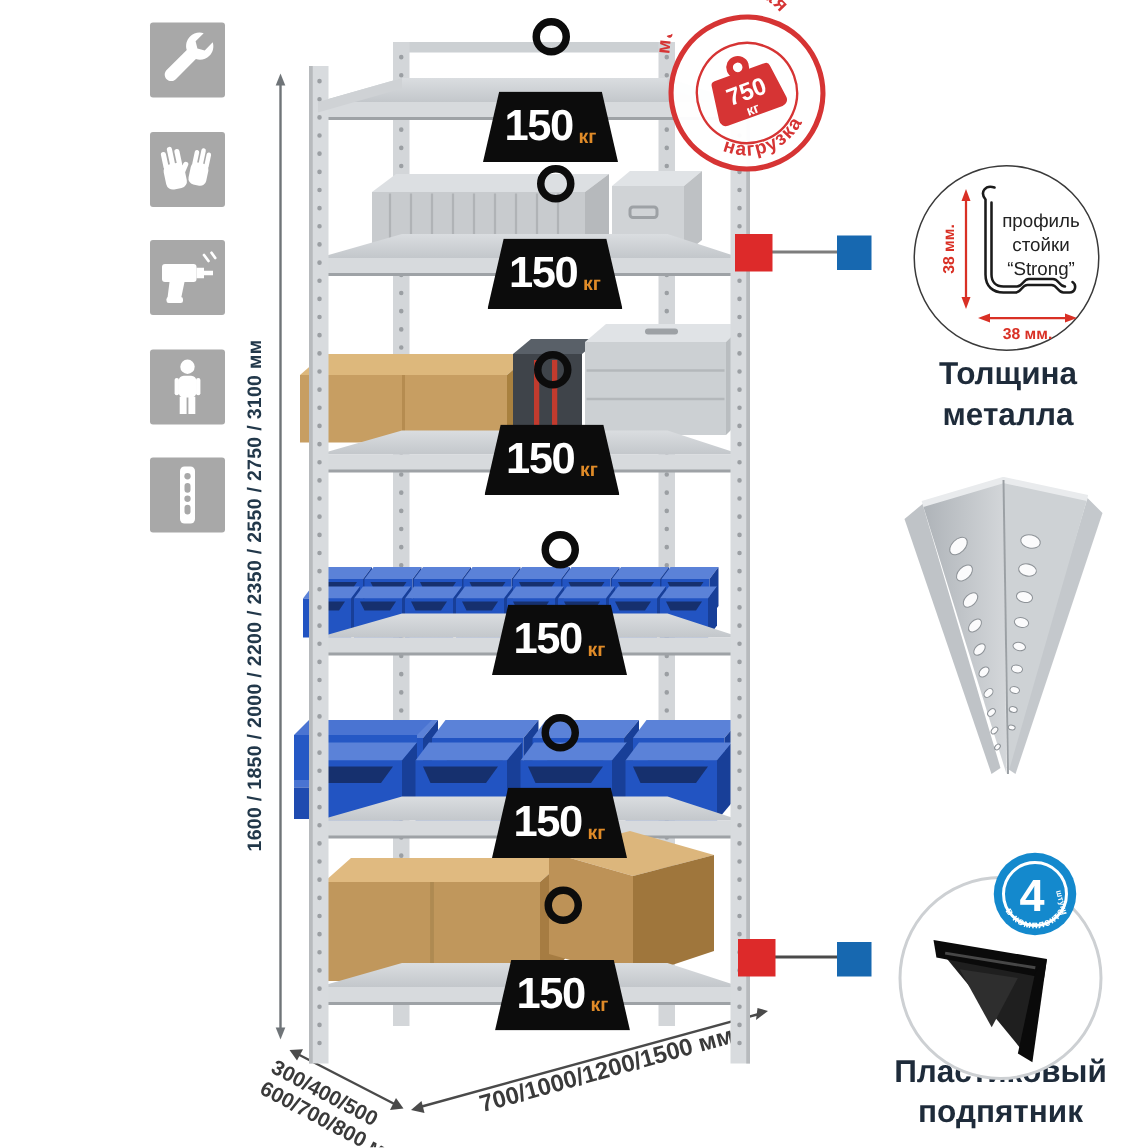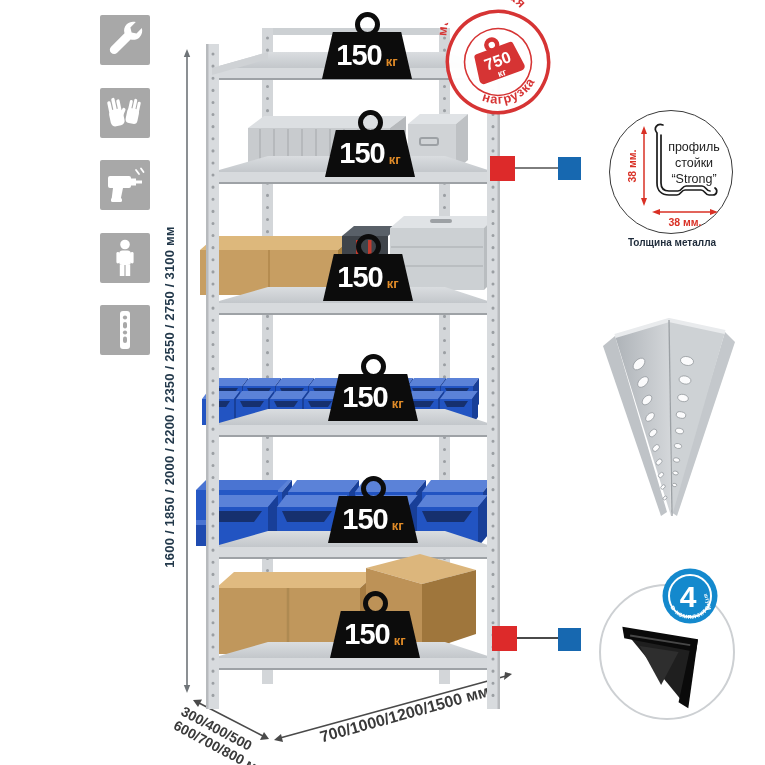--- a/index.html
+++ b/index.html
@@ -15,32 +15,32 @@
   .height-label{position:absolute;left:-28px;top:387px;width:400px;height:20px;
     transform:rotate(-90deg);transform-origin:center center;text-align:center;
     font-size:13px;font-weight:600;color:#22384a;letter-spacing:0.2px;white-space:nowrap;}
 
   
   .weight{position:absolute;width:90px;z-index:5;text-align:center;}
   .weight .ring{width:15px;height:15px;border:5px solid #0c0c0c;border-radius:50%;
     margin:0 auto -5px auto;background:transparent;}
   .weight .body{height:47px;background:#0c0c0c;
     clip-path:polygon(12% 0,88% 0,100% 100%,0 100%);
-    display:flex;align-items:center;justify-content:center;gap:4px;}
+    display:flex;align-items:center;justify-content:center;gap:4px;margin-top:29px;}
   .weight .val{color:#fff;font-size:29px;font-weight:800;letter-spacing:-1px;}
   .weight .unit{color:#e08b28;font-size:13px;font-weight:700;margin-top:12px;}
 
   
   .stamp{position:absolute;left:444px;top:8px;width:108px;height:108px;
     transform:rotate(-20deg);z-index:6;}
 
   
   .profile-circle{position:absolute;left:609px;top:110px;width:122px;height:122px;
     border:1.5px solid #3a3a3a;border-radius:50%;background:#fff;z-index:2;}
-  .caption{position:absolute;text-align:center;font-size:10px;font-weight:700;
+  .caption{position:absolute;text-align:center;font-size:21px;font-weight:700;
     color:#1e2b3a;line-height:1.28;}
   .foot-circle{position:absolute;left:599px;top:584px;width:132px;height:132px;
     border:2px solid #cdd0d3;border-radius:50%;background:#fff;z-index:2;}
   .count-badge{position:absolute;left:661px;top:567px;width:58px;height:58px;z-index:4;}
 
   
   .sq{position:absolute;z-index:7;}
   .sq.red{width:25px;height:25px;background:#dd2a2a;}
   .sq.blue{width:23px;height:23px;background:#1768b0;}
   .hline{position:absolute;height:2px;background:#7d7d7d;z-index:3;}
@@ -439,20 +439,21 @@
       <text x="27" y="40" text-anchor="middle" font-size="30" font-weight="800" fill="#fff">4</text>
       <text x="43" y="27" font-size="5.5" font-weight="700" fill="#fff" transform="rotate(75 43 27)">штуки</text>
       <path id="ftArc" d="M 7.5,36 A 22.5,22.5 0 0 0 50.5,36" fill="none"></path>
       <text font-size="7" font-weight="700" fill="#fff" letter-spacing="0.5">
         <textPath href="#ftArc" startOffset="50%" text-anchor="middle">в комплекте</textPath>
       </text>
     </svg>
   </div>
   <div class="caption" style="left:592px;top:702px;width:150px">
     <div>Пластиковый</div>
+    <div>подпятник</div>
   </div>
 
   <svg class="abs" style="left:175px;top:662px" width="420" height="100">
     <g stroke="#4a4a4a" stroke-width="1.6">
       <line x1="24" y1="41" x2="88" y2="74"></line>
       <line x1="105" y1="76" x2="331" y2="14"></line>
     </g>
     <g fill="#4a4a4a">
       <polygon points="18,38 27,37.5 23,45"></polygon>
       <polygon points="94,77 85,78 89,70"></polygon>

